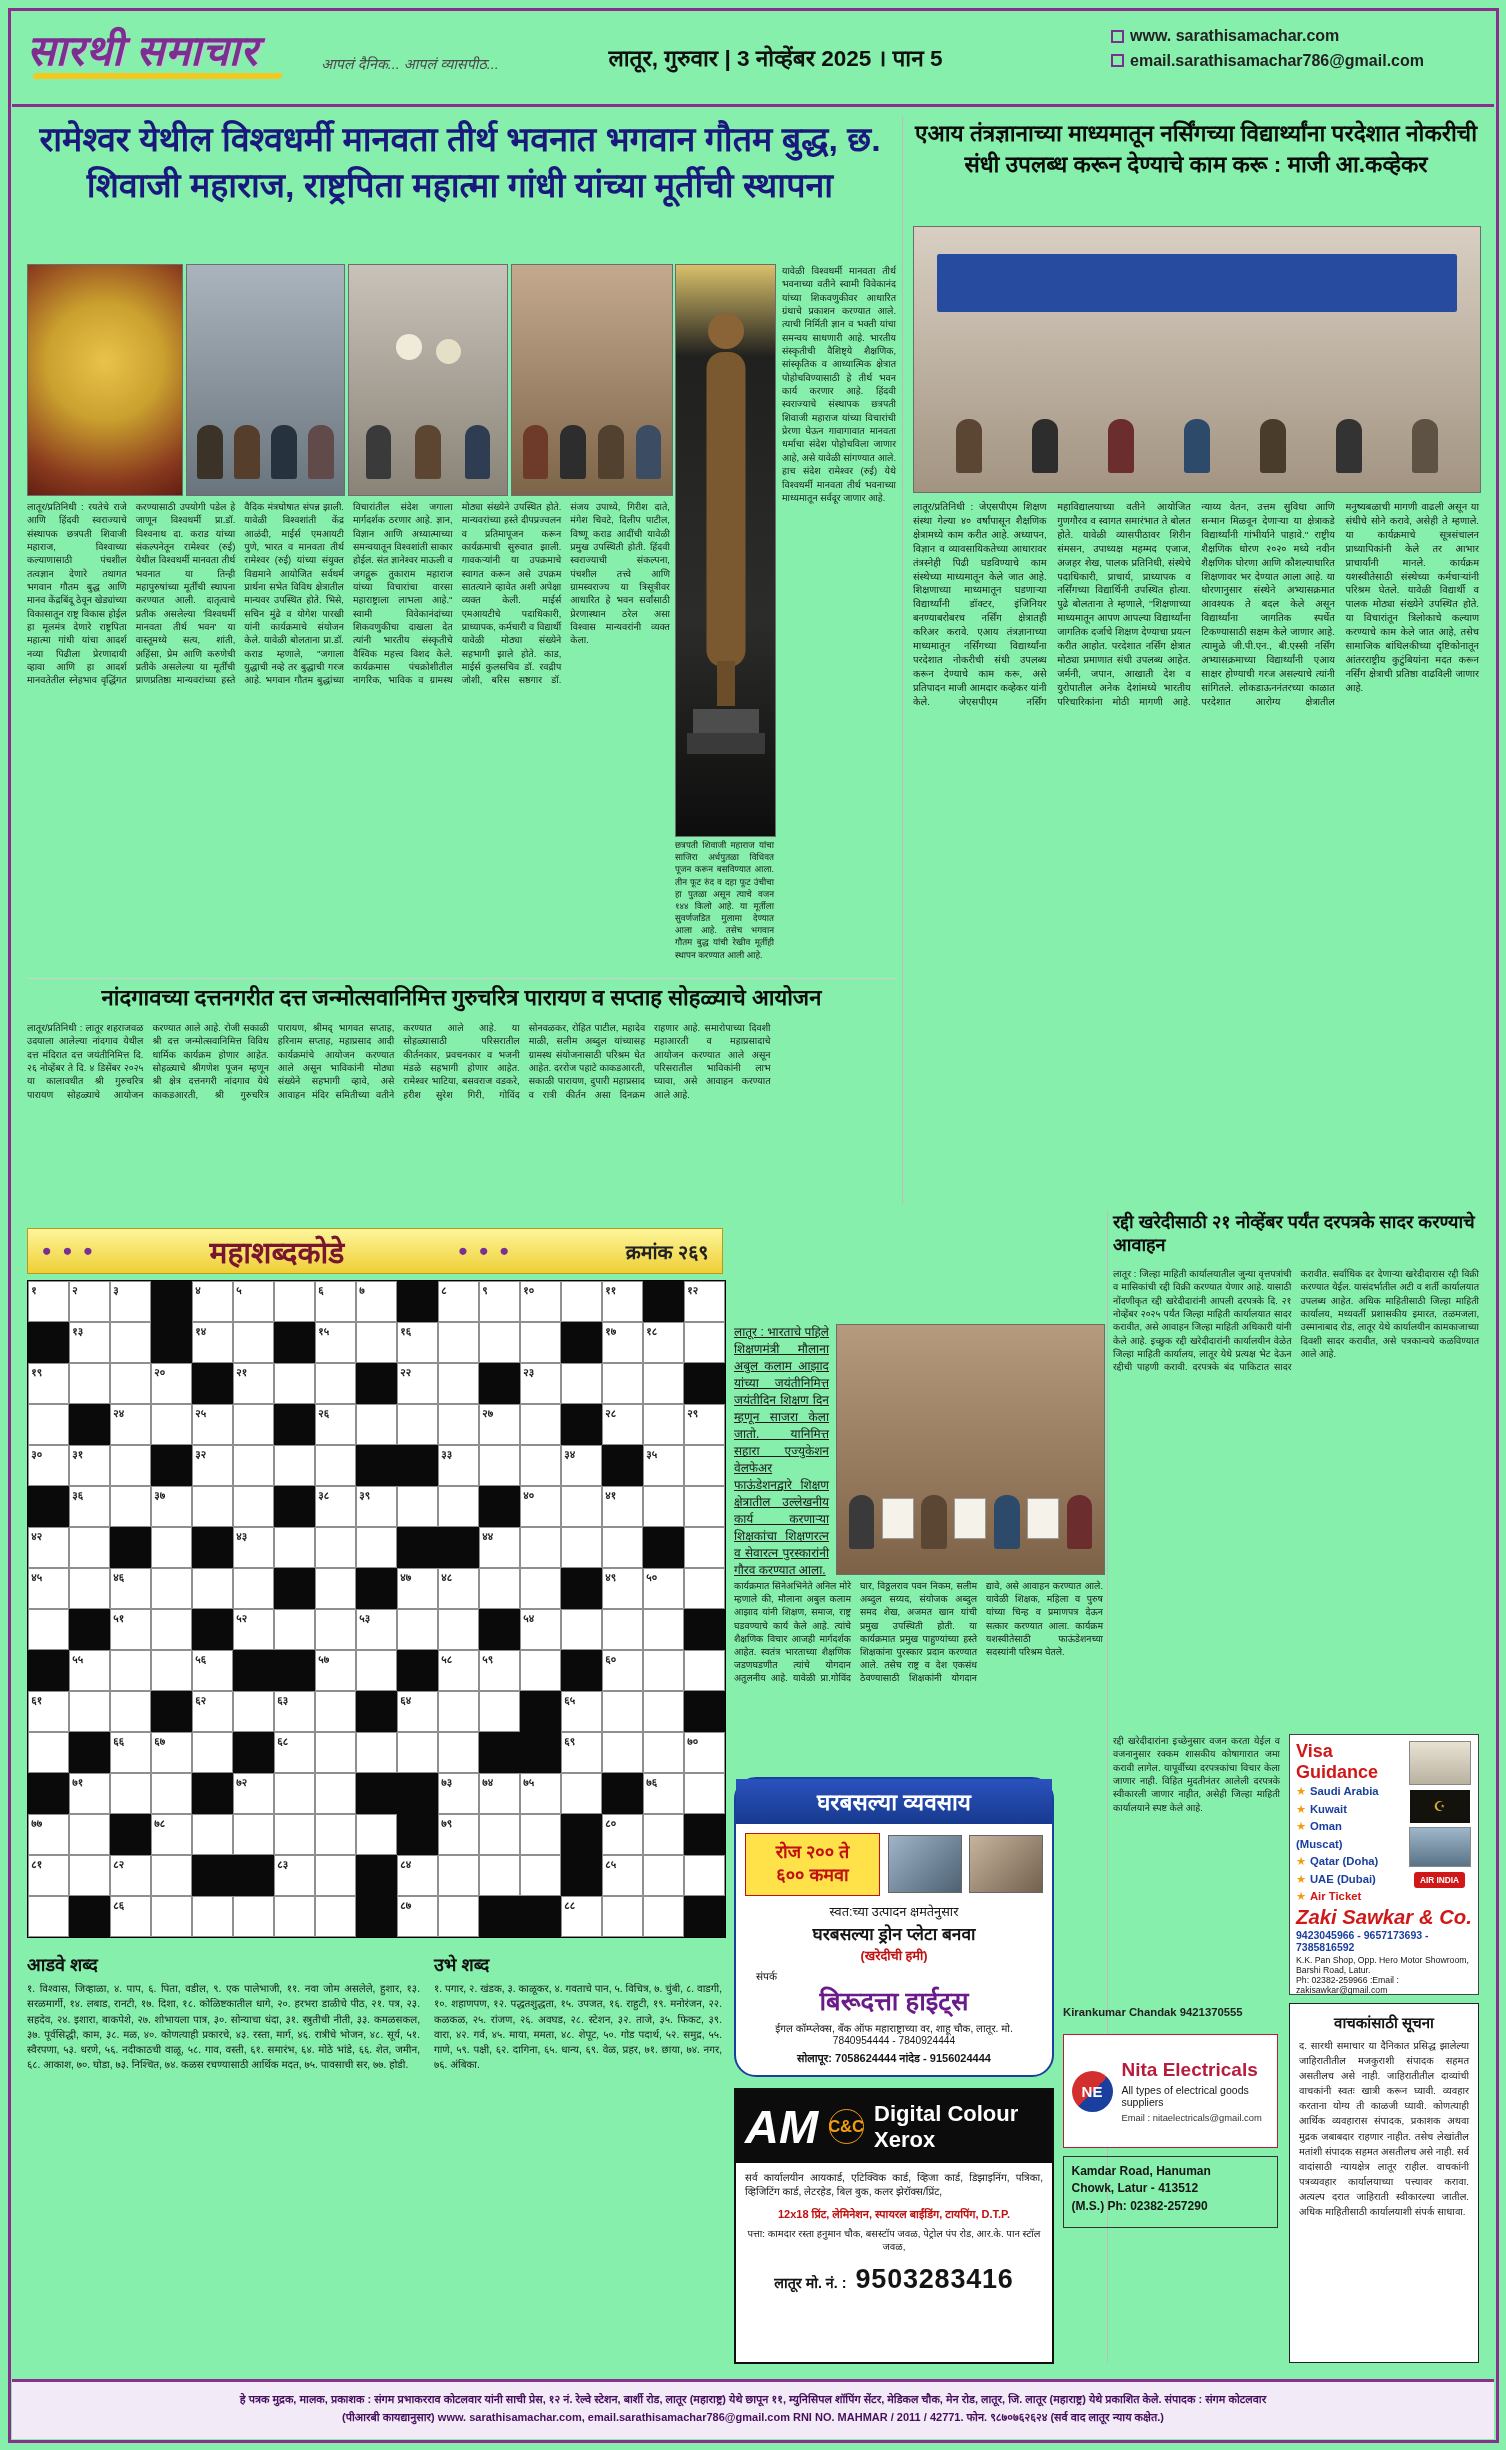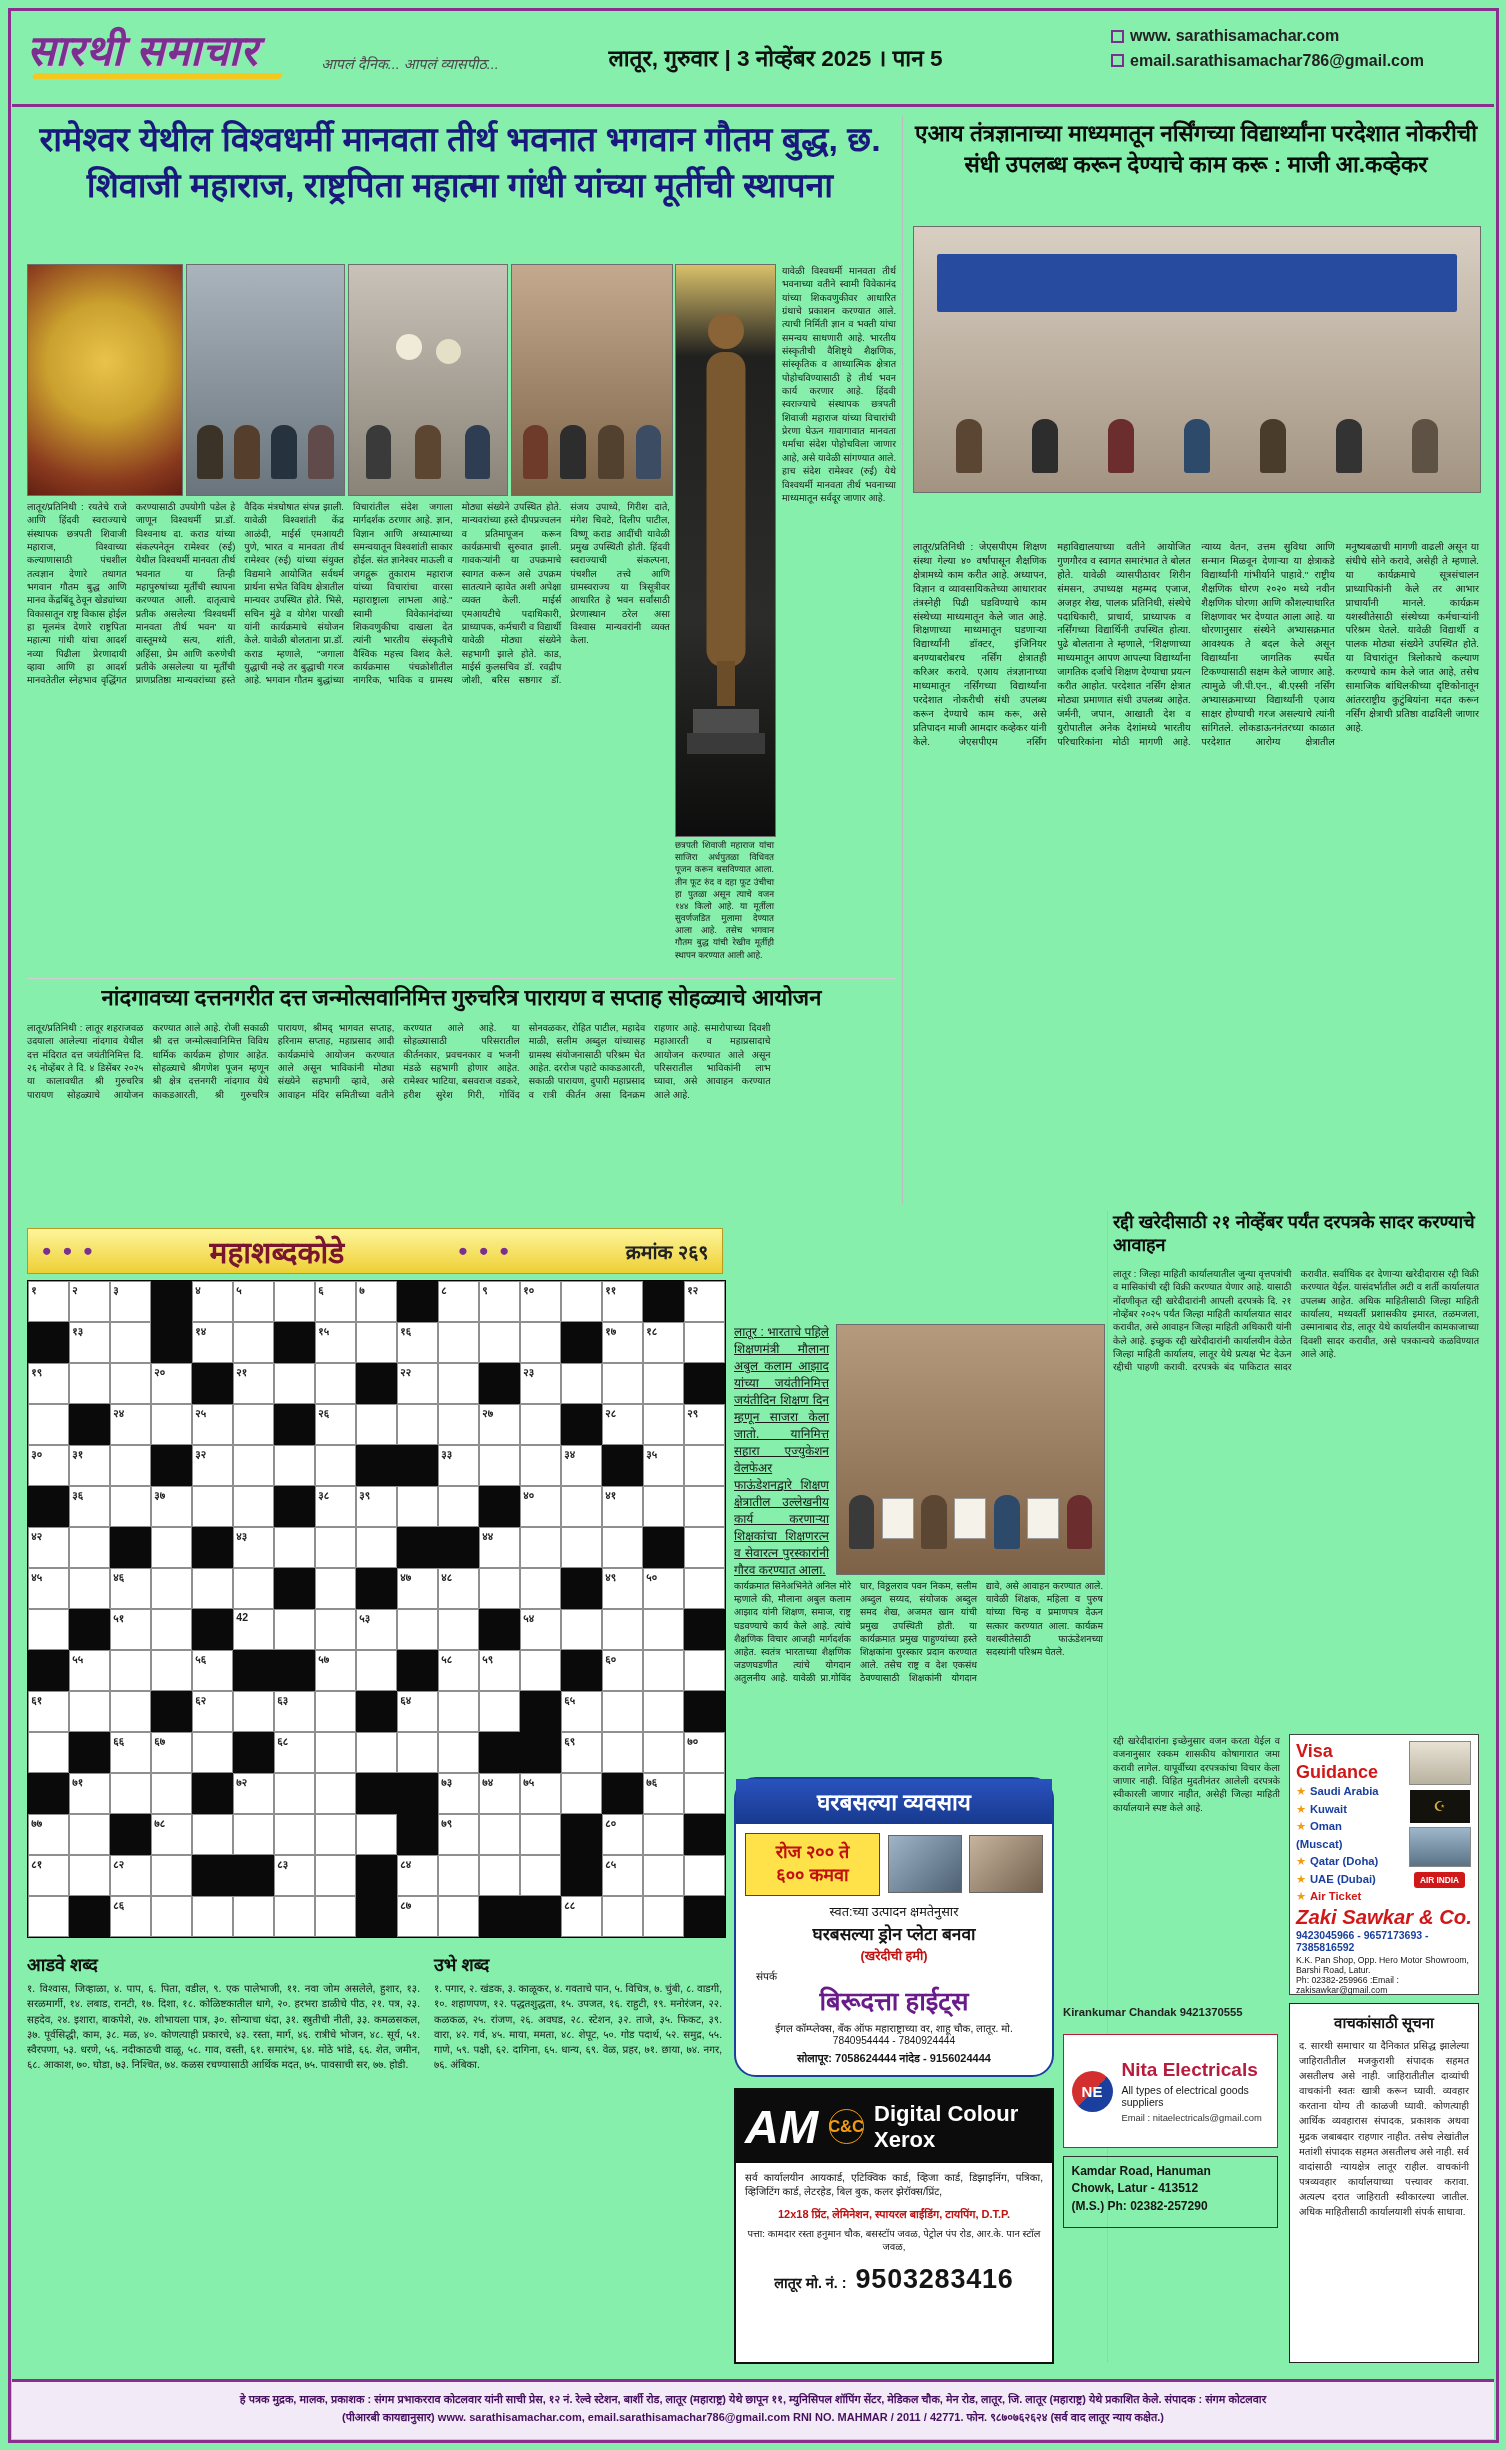--- a/index.html
+++ b/index.html
@@ -15,21 +15,21 @@
   .rule-h{background:#8b2f8f;}
   .rule-v{background:#bcbcbc;}
   .hl-main{font-size:34px;line-height:1.36;font-weight:800;color:#19197d;text-align:center;}
   .hl-2{font-size:22.6px;line-height:1.35;font-weight:800;color:#0c0c0c;text-align:center;}
   .hl-3{font-size:22px;line-height:1.3;font-weight:800;color:#0d0d0d;text-align:center;}
   .hl-4{font-size:18px;line-height:1.3;font-weight:800;color:#0d0d0d;text-align:left;}
   .body-text{font-size:9.8px;line-height:1.42;text-align:justify;color:#1a1a1a;}
   .body-sm{font-size:8.7px;line-height:1.4;text-align:justify;color:#1a1a1a;}
   .cols-2{column-count:2;column-gap:9px;}
   .cols-3{column-count:3;column-gap:9px;}
-  .cols-4{column-count:4;column-gap:10.5px;margin-top:40px;}
+  .cols-4{column-count:4;column-gap:10.5px;}
   .cols-6{column-count:6;column-gap:9px;}
   .cols-7{column-count:7;column-gap:9px;}
   .ph{position:absolute;overflow:hidden;border:0.8px solid #6d6d6d;}
   .figs{position:absolute;bottom:7%;left:3%;right:3%;display:flex;justify-content:space-around;align-items:flex-end;}
   .fig{width:25.6px;height:54px;border-radius:12px 12px 3px 3px;background:#3c3328;}
   .poster{width:30px;height:39px;background:#f5f2ea;border:0.8px solid #999;margin-bottom:10.5px;}
   .banner{position:absolute;left:4%;right:4%;top:10%;height:22%;background:#274b9e;border-radius:2.3px;}
   
   .cw-head{background:linear-gradient(#fdf59a,#eecf35);border:1.5px solid #b59a1f;display:flex;align-items:center;justify-content:space-between;padding:0 13.6px;}
   .cw-title{font-size:30px;font-weight:800;color:#7a1530;}
@@ -397,21 +397,21 @@
       </div>
       <div class="cw-cell"></div>
       <div class="cw-cell"></div>
       <div class="cw-cell black"></div>
       <div class="cw-cell">
         <span class="cw-n">५१</span>
       </div>
       <div class="cw-cell"></div>
       <div class="cw-cell black"></div>
       <div class="cw-cell">
-        <span class="cw-n">42</span>
+        <span class="cw-n">५२</span>
       </div>
       <div class="cw-cell"></div>
       <div class="cw-cell"></div>
       <div class="cw-cell">
         <span class="cw-n">५३</span>
       </div>
       <div class="cw-cell"></div>
       <div class="cw-cell"></div>
       <div class="cw-cell black"></div>
       <div class="cw-cell">

